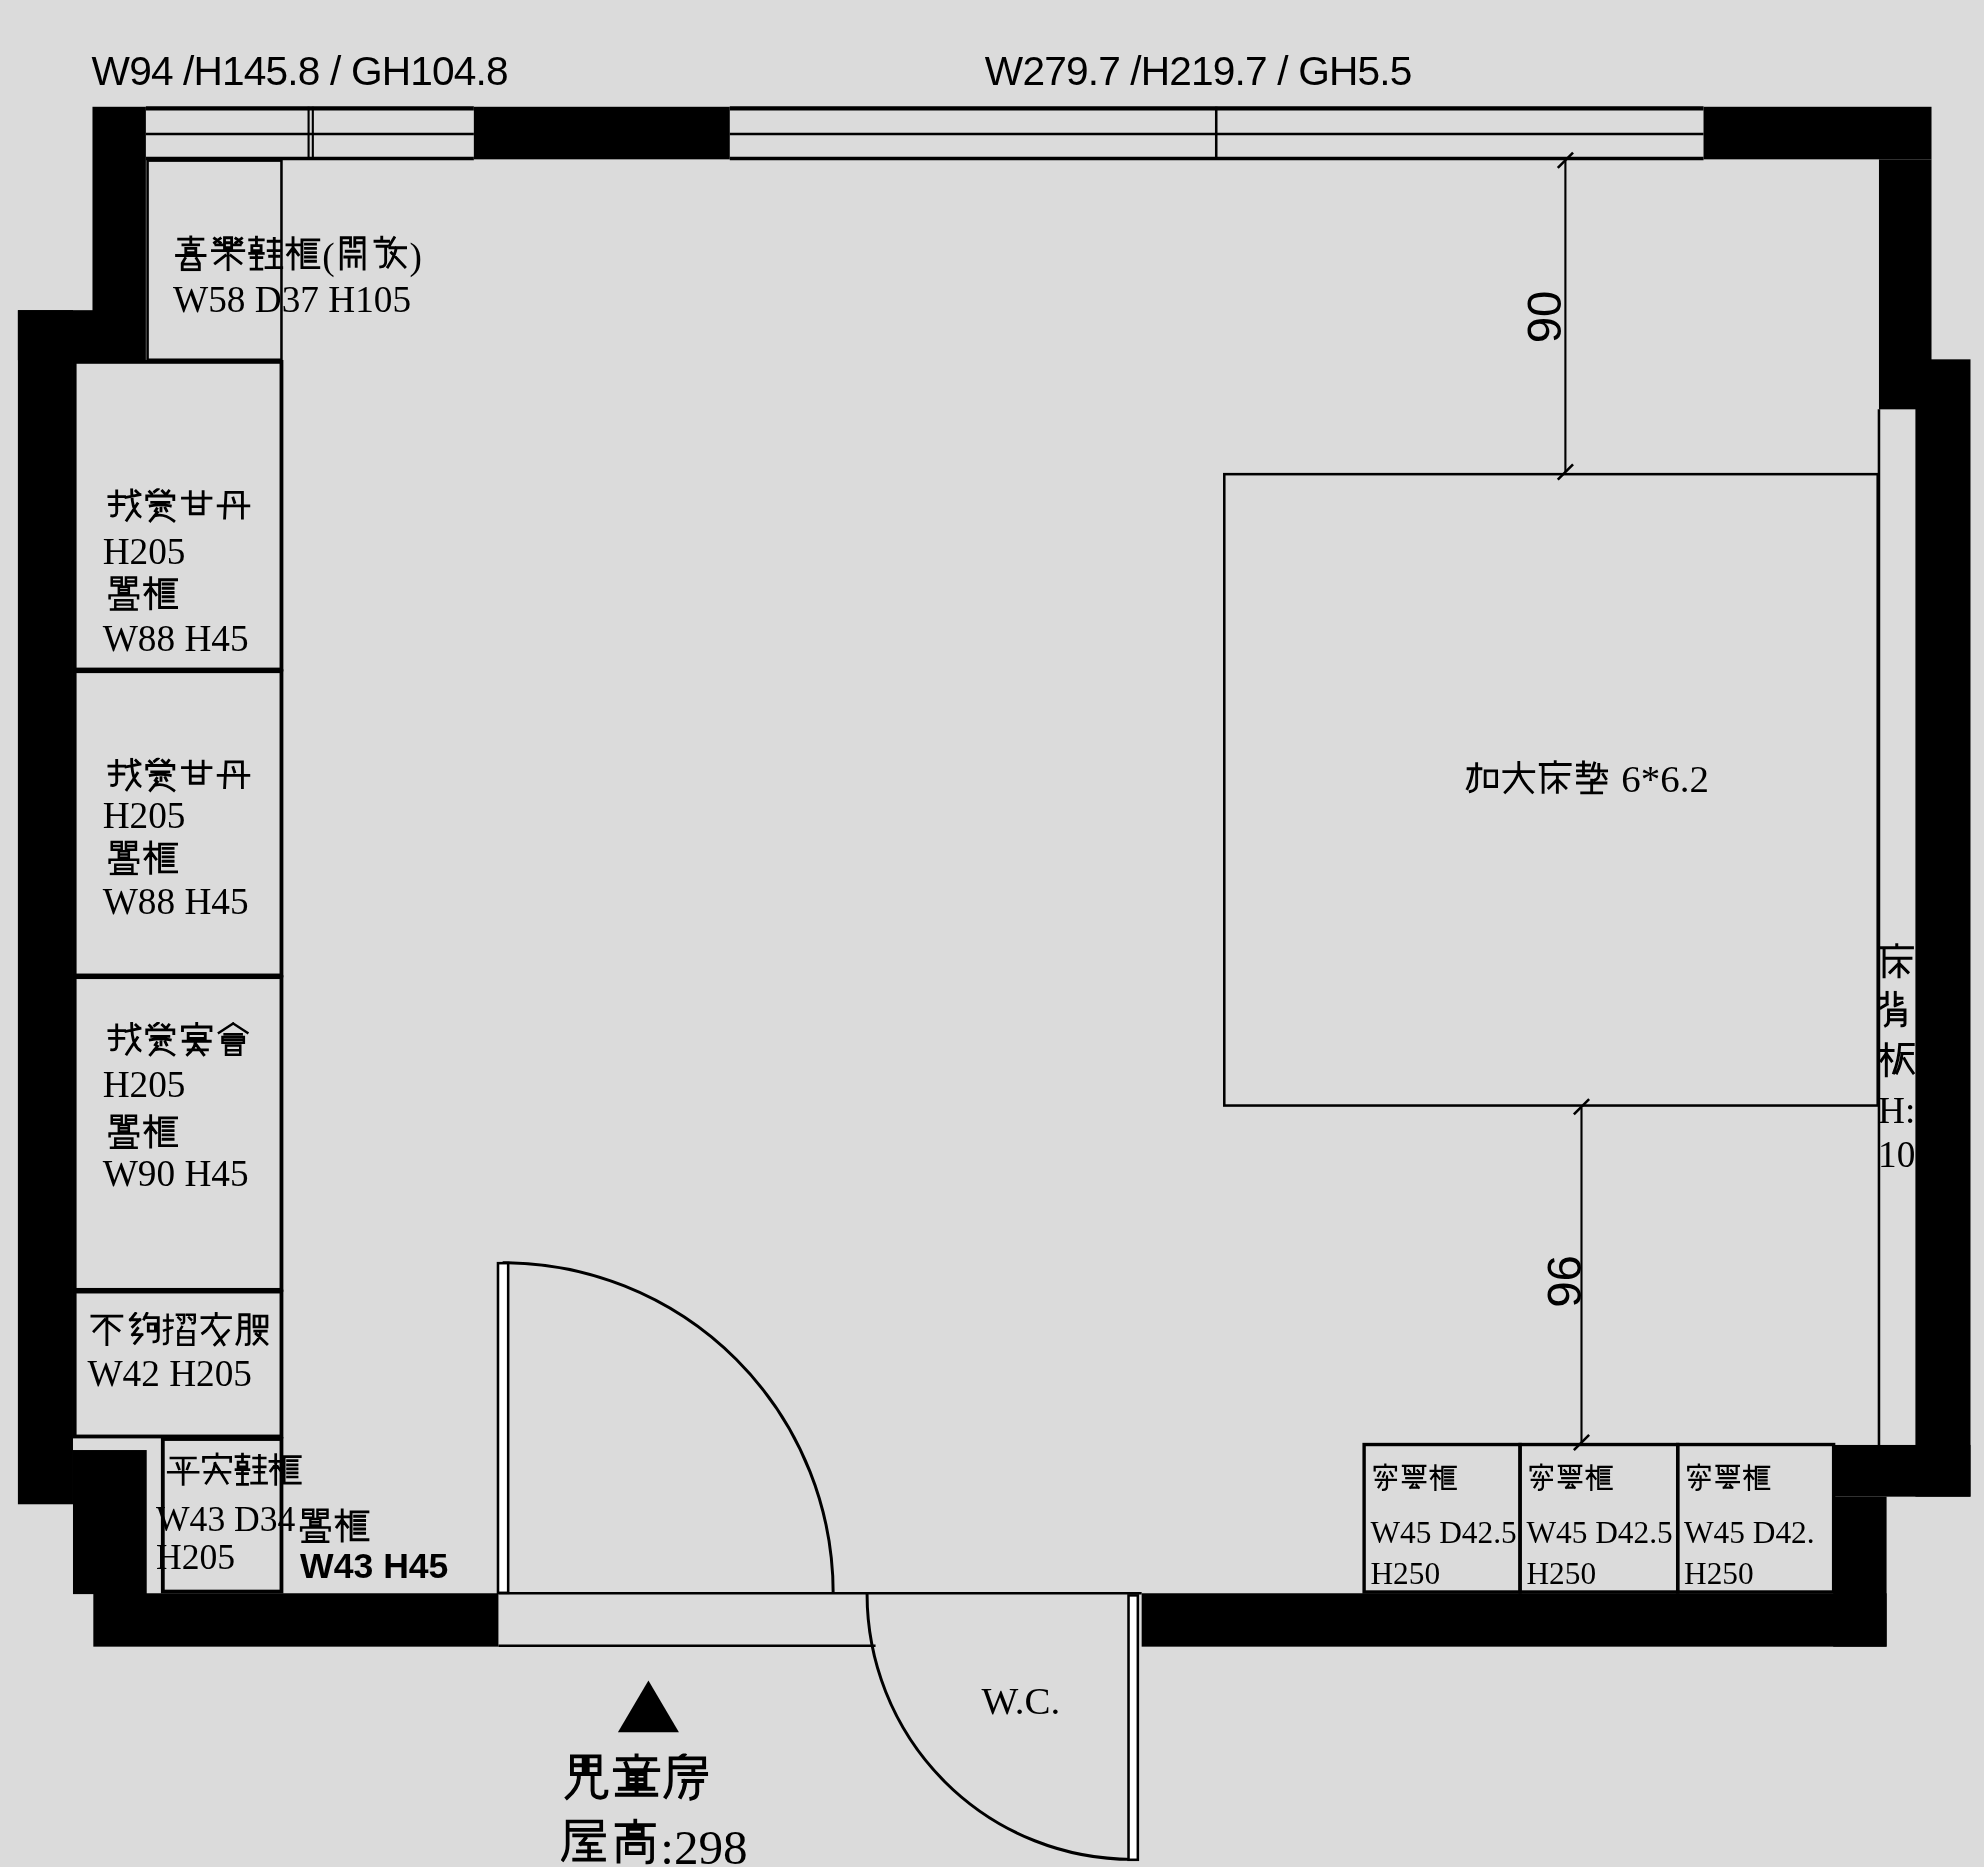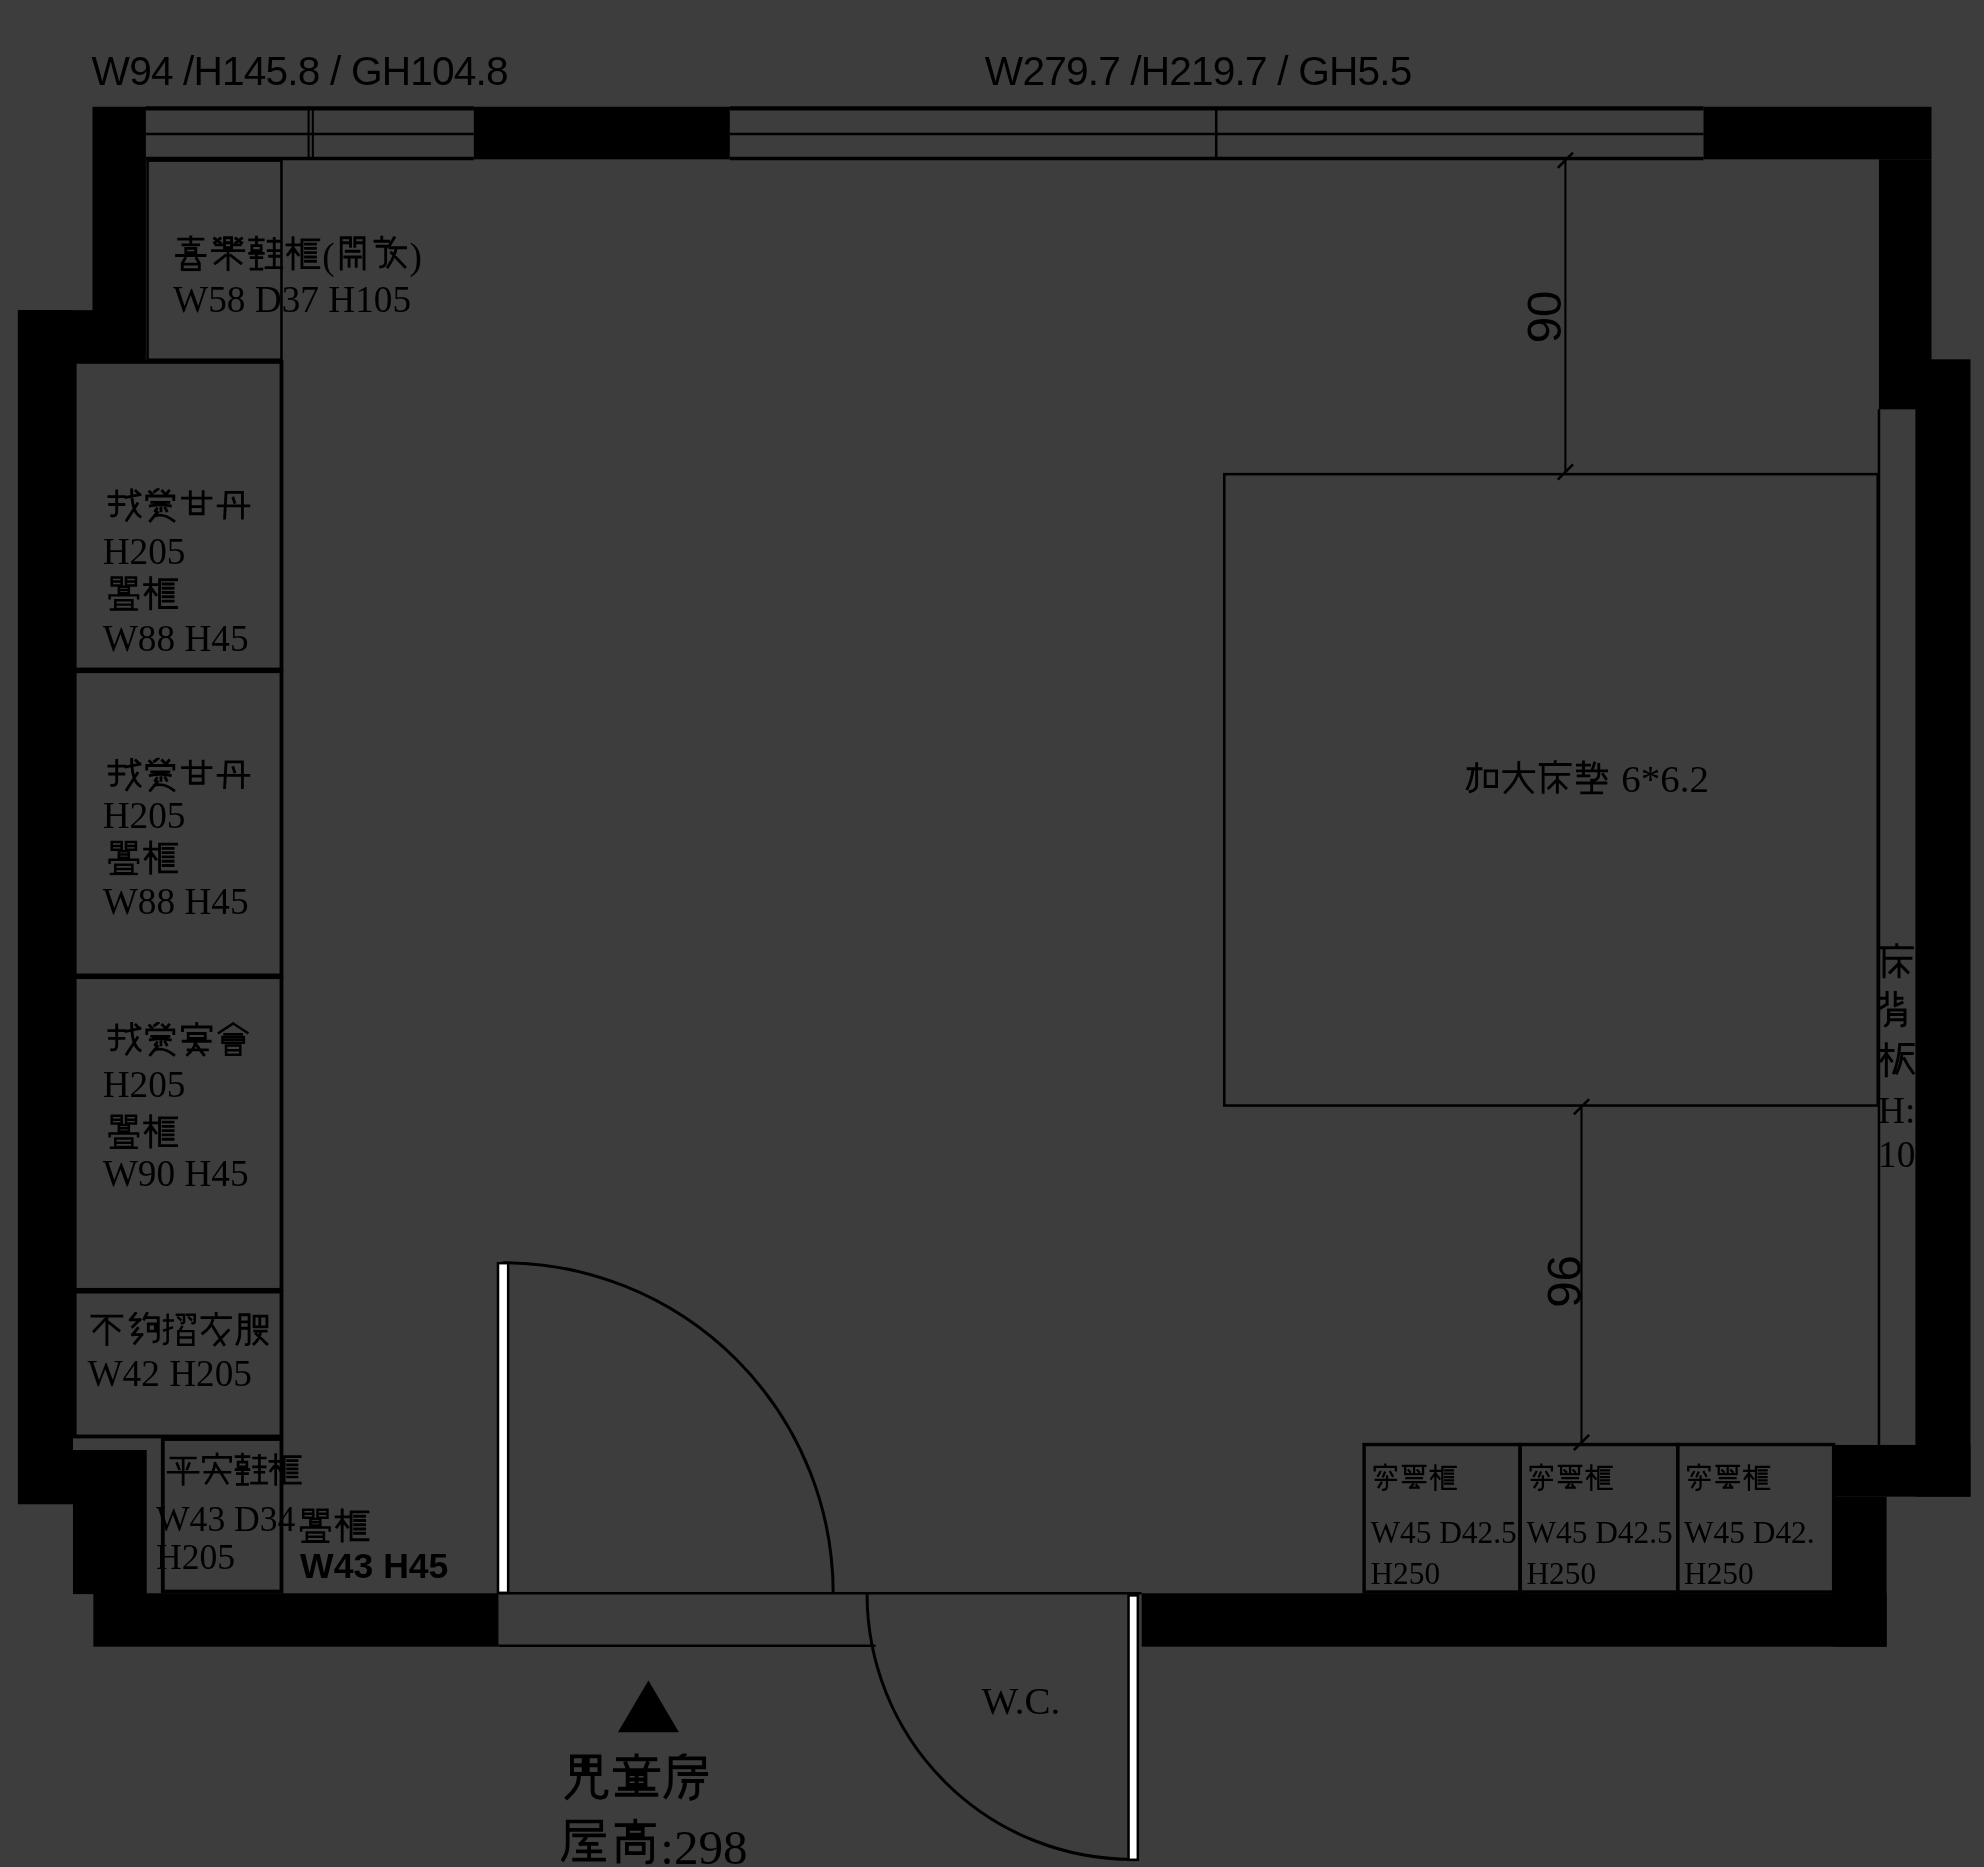--- a/index.html
+++ b/index.html
@@ -1,16 +1,16 @@
 <!DOCTYPE html>
 <html style="font-size:13.6px"><head>
 <meta charset="utf-8">
 <style>
 html,body{margin:0;padding:0;background:#fff;}
-#page{position:relative;width:1985px;height:1867px;background:#b91c1c;overflow:hidden;filter:grayscale(1);}
+#page{position:relative;width:1985px;height:1867px;background:#fde047;overflow:hidden;filter:grayscale(1);}
 svg{position:absolute;left:0;top:0;}
 text{font-family:"Liberation Serif",serif;fill:#000;}
 .sans{font-family:"Liberation Sans",sans-serif;}
 </style>
 </head>
 <body>
 <div id="page">
 <svg width="1985" height="1867" viewBox="0 0 2342 2203">
 <defs>
 <symbol id="c_xi" viewBox="0 0 100 100">

